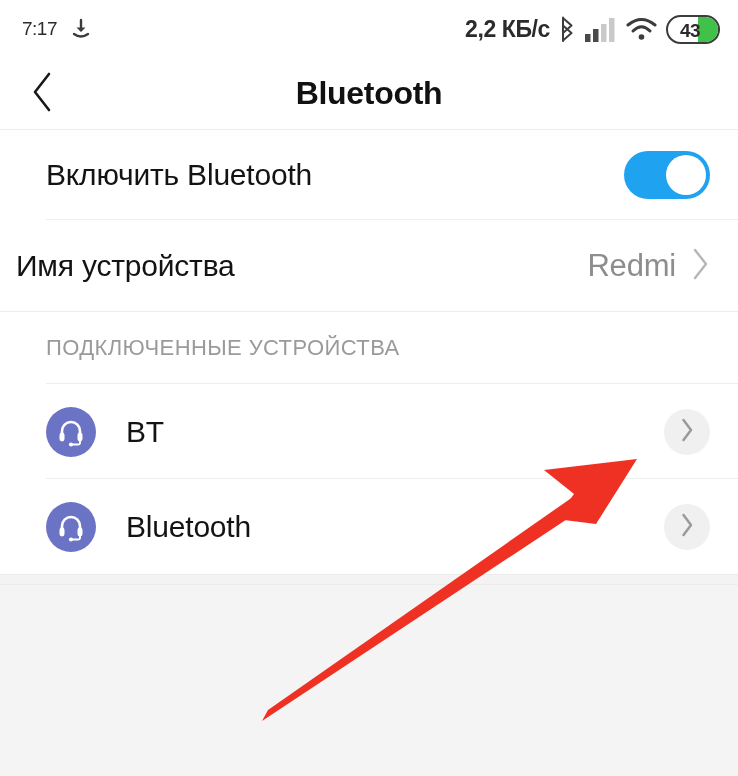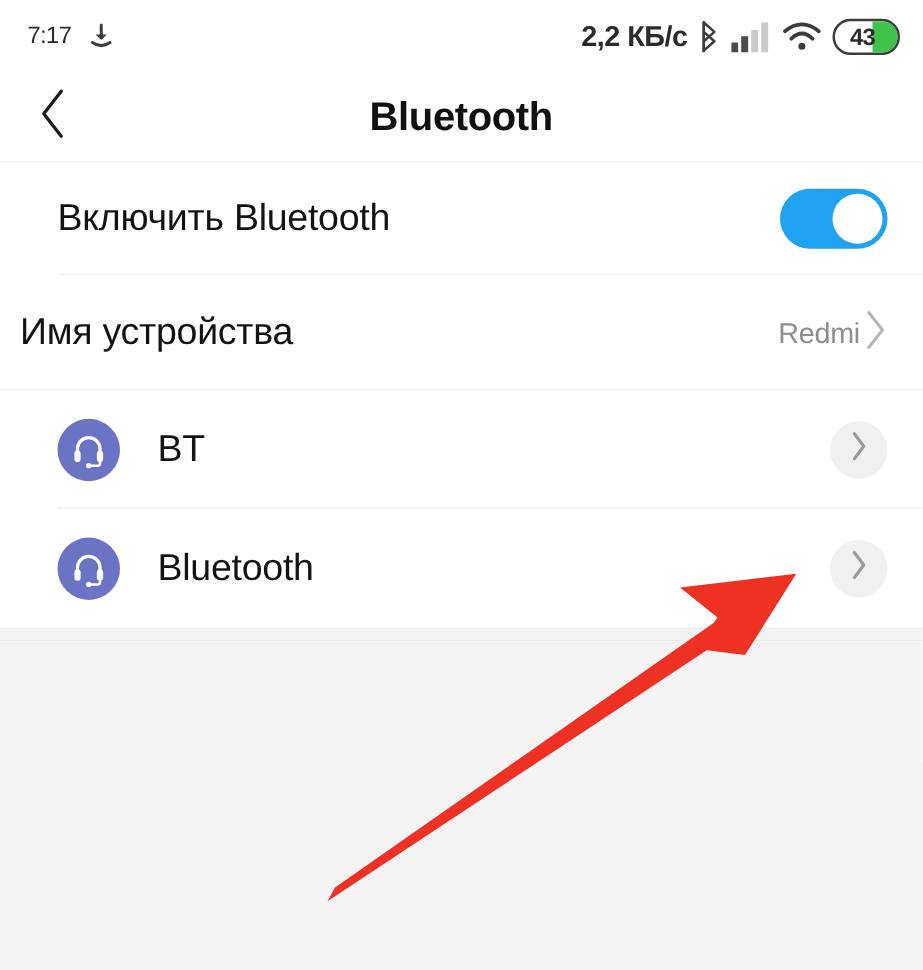--- a/index.html
+++ b/index.html
@@ -128,23 +128,23 @@
   .row-name   { height: 92px; padding-left: 16px; }
   .row-device { height: 95px; padding-left: 46px; }
 
   .row-label {
     font-size: 30px;
     color: #131313;
     letter-spacing: -0.2px;
     flex: 1;
   }
   .row-value {
-    font-size: 23px;
+    font-size: 31px;
     color: #8d8d8d;
-    margin-right: 2px;
+    margin-right: 14px;
     letter-spacing: -0.2px;
   }
 
   
   .toggle {
     width: 86px;
     height: 48px;
     border-radius: 24px;
     background: #1fa2f0;
     position: relative;
@@ -290,20 +290,23 @@
   <div class="row row-name row-divider-full">
     <span class="row-label">Имя устройства</span>
     <span class="row-value">Redmi</span>
     <span>
       <svg width="20" height="34" viewBox="0 0 20 34">
         <path d="M5 3 L16 17 L5 31" stroke="#b6b6b6" stroke-width="2.4" fill="none" stroke-linecap="round" stroke-linejoin="round"></path>
       </svg>
     </span>
   </div>
 
+  <div class="section row-divider">
+    <span class="section-title">ПОДКЛЮЧЕННЫЕ УСТРОЙСТВА</span>
+  </div>
 
   <div class="row row-device row-divider">
     <span class="avatar">
       <svg width="30" height="30" viewBox="0 0 30 30">
         <path d="M6 17 L6 14 A9 9 0 0 1 24 14 L24 17" stroke="#ffffff" stroke-width="2.6" fill="none" stroke-linecap="round"></path>
         <rect x="3.5" y="15.5" width="5" height="9" rx="2.4" fill="#ffffff"></rect>
         <rect x="21.5" y="15.5" width="5" height="9" rx="2.4" fill="#ffffff"></rect>
         <path d="M24 24.5 L24 26 A1.6 1.6 0 0 1 22.4 27.5 L17 27.5" stroke="#ffffff" stroke-width="2" fill="none" stroke-linecap="round"></path>
         <circle cx="15" cy="27.5" r="2.1" fill="#ffffff"></circle>
       </svg>

